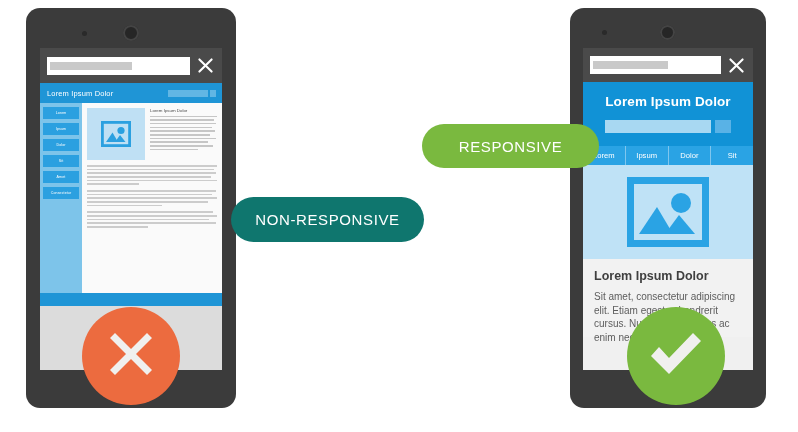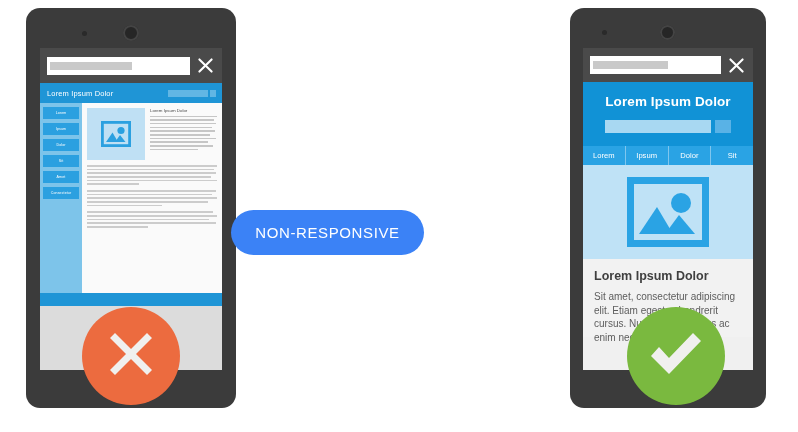--- a/index.html
+++ b/index.html
@@ -286,23 +286,23 @@
     display: flex;
     align-items: center;
     justify-content: center;
     color: #ffffff;
     border-radius: 999px;
     letter-spacing: .6px;
     white-space: nowrap;
     font-size: 15px;
   }
   .badge-nonresponsive {
-    left: 231px; top: 210px;
+    left: 231px; top: 197px;
     width: 193px; height: 45px;
-    background: #3b82f6;
+    background: #0f766e;
   }
   .badge-responsive {
     left: 422px; top: 124px;
     width: 177px; height: 44px;
     background: #7ab93f;
   }
 
   
   .status {
     position: absolute;
@@ -493,20 +493,23 @@
           <div class="m-p">Sit amet, consectetur adipiscing elit. Etiam egestas hendrerit cursus. Nunc lobortis luctus ac enim nec finibus erat</div>
         </div>
       </div>
     </div>
   </div>
 
   <div class="badge badge-nonresponsive">
     <span>NON-RESPONSIVE</span>
   </div>
 
+  <div class="badge badge-responsive">
+    <span>RESPONSIVE</span>
+  </div>
 
   <div class="status status-fail">
     <span>
       <svg width="56" height="56" viewBox="0 0 56 56" aria-hidden="true">
         <path d="M12 7 L28 23 L44 7 L49 12 L33 28 L49 44 L44 49 L28 33 L12 49 L7 44 L23 28 L7 12 Z" fill="#f0f0ee"></path>
       </svg>
     </span>
   </div>
 
   <div class="status status-pass">

